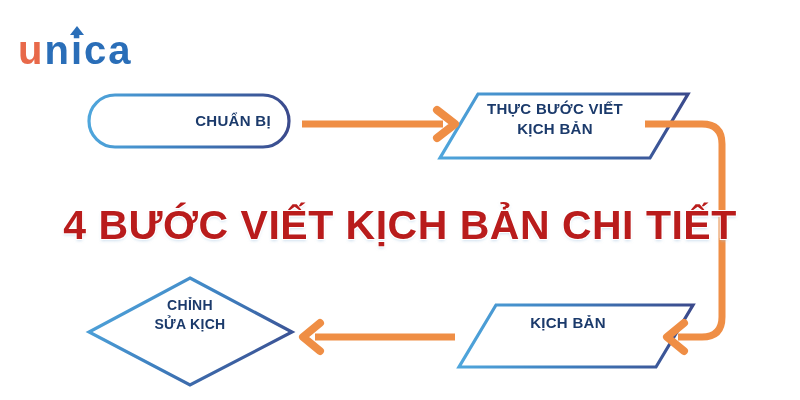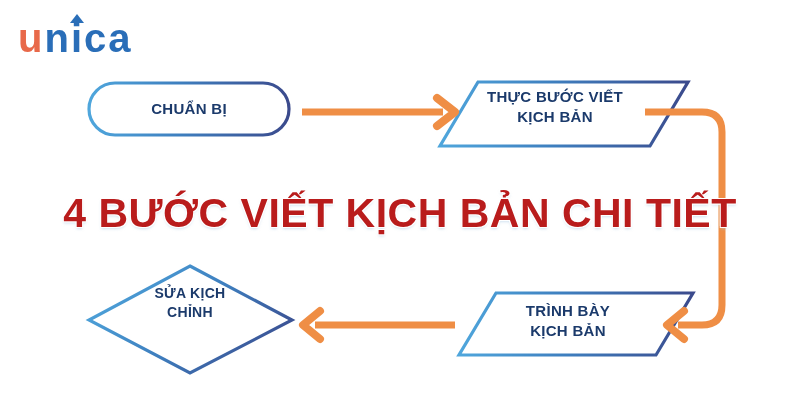--- a/index.html
+++ b/index.html
@@ -12,20 +12,21 @@
     height: 400px;
     background: #ffffff;
     font-family: "Liberation Sans", sans-serif;
     overflow: hidden;
   }
   #canvas {
     position: relative;
     width: 800px;
     height: 380px;
     background: #ffffff;
+    margin-top: 12px;
   }
 
   
   #logo {
     position: absolute;
     left: 18px;
     top: 14px;
     width: 180px;
     height: 48px;
     line-height: 48px;
@@ -64,21 +65,21 @@
     position: absolute;
     text-align: center;
     font-weight: 700;
     color: #1B3A6B;
     font-size: 15px;
     line-height: 1.35;
     letter-spacing: 0.3px;
     user-select: none;
     pointer-events: none;
   }
-  #label-prepare { left: 88px;  top: 99px;  width: 202px; }
+  #label-prepare { left: 88px;  top: 99px;  width: 202px; padding-left: 44px; }
   #label-write   { left: 455px; top: 87px;  width: 200px; }
   #label-present { left: 468px; top: 301px; width: 200px; }
   #label-revise  { left: 120px; top: 284px; width: 140px; font-size: 14px; }
 
   
   #headline {
     position: absolute;
     left: 0;
     top: 190px;
     width: 800px;
@@ -146,24 +147,23 @@
   <div class="node-label" id="label-prepare">
     <div>CHUẨN BỊ</div>
   </div>
 
   <div class="node-label" id="label-write">
     <div>THỰC BƯỚC VIẾT</div>
     <div>KỊCH BẢN</div>
   </div>
 
   <div class="node-label" id="label-present">
-    <div>TRÌNH BÀY</div>
     <div>KỊCH BẢN</div>
   </div>
 
   <div class="node-label" id="label-revise">
+    <div>CHỈNH</div>
     <div>SỬA KỊCH</div>
-    <div>CHỈNH</div>
   </div>
 
   <div id="headline">4 BƯỚC VIẾT KỊCH BẢN CHI TIẾT</div>
 
 </div>
 
 </body></html>

